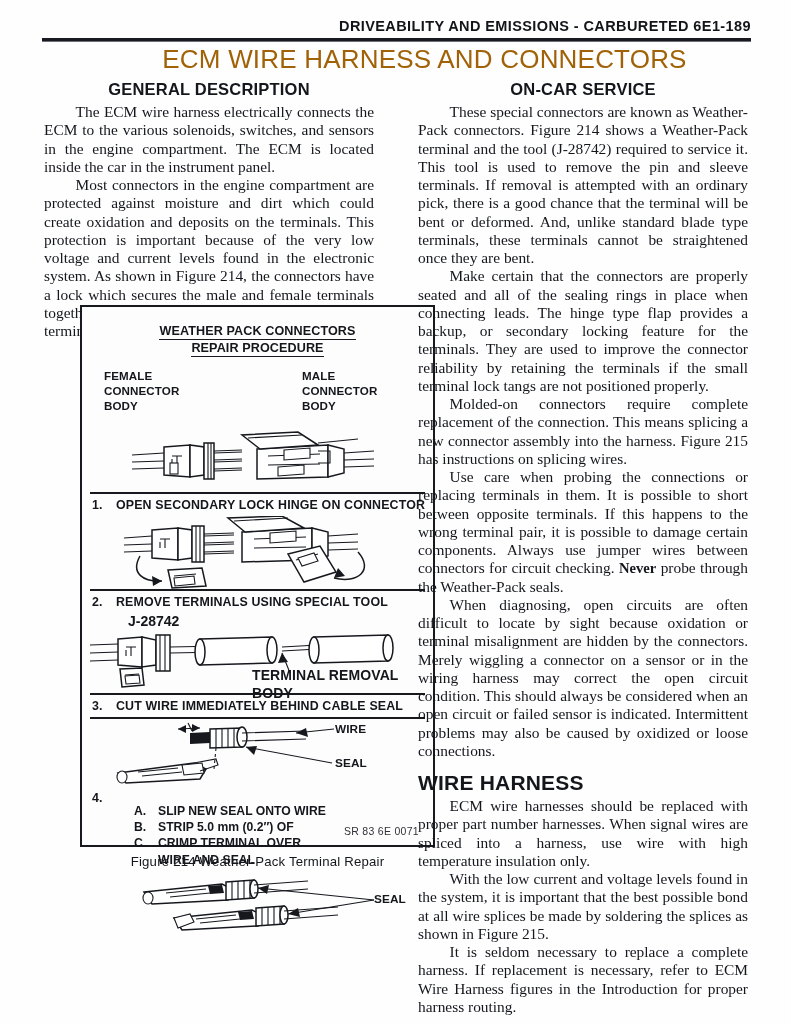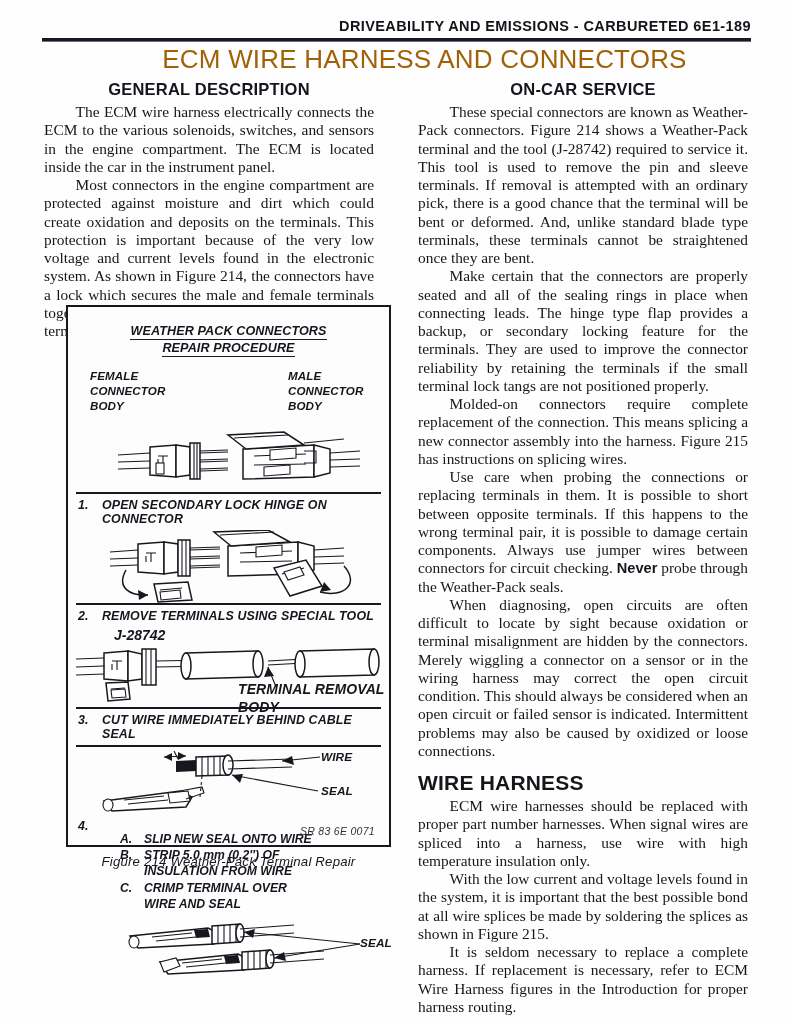--- a/index.html
+++ b/index.html
@@ -87,29 +87,28 @@
 
   p.body {
     margin: 0;
     font-size: 15.4px;
     line-height: 1.185;
     text-align: justify;
     text-indent: 2.05em;
     hyphens: none;
   }
   p.body + p.body { margin-top: 0px; }
-  .bold-inline { font-family: Liberation Sans, sans-serif; font-weight: bold; font-size: 14.6px; }
+  .bold-inline { font-family: Liberation Serif, serif; font-weight: bold; font-size: 14.6px; }
 
   
   .figure-wrap {
     position: absolute;
-    left: 66px;
+    left: 80px;
     top: 305px;
-    width: 325px;
-    font-style: italic;
+    width: 355px;
   }
   .fig-box {
     border: 2px solid #17191f;
     background: #fdfdfd;
     padding: 0;
     box-sizing: border-box;
     height: 542px;
     position: relative;
   }
   .fig-title {
@@ -380,21 +379,20 @@
         </div>
         <div class="abc" style="padding-left:52px;margin-top:-2px;">
           <div class="abc-row">
             <span class="abc-key">A.</span>
             <span>SLIP NEW SEAL ONTO WIRE</span>
           </div>
           <div class="abc-row">
             <span class="abc-key">B.</span>
             <span>STRIP 5.0 mm (0.2″) OF</span>
           </div>
-          <div class="abc-cont">INSULATION FROM WIRE</div>
           <div class="abc-row">
             <span class="abc-key">C.</span>
             <span>CRIMP TERMINAL OVER</span>
           </div>
           <div class="abc-cont">WIRE AND SEAL</div>
         </div>
       </div>
 
       <div style="position:relative;height:62px;margin-top:4px;">
         <svg width="321" height="62" viewBox="0 0 321 62">

